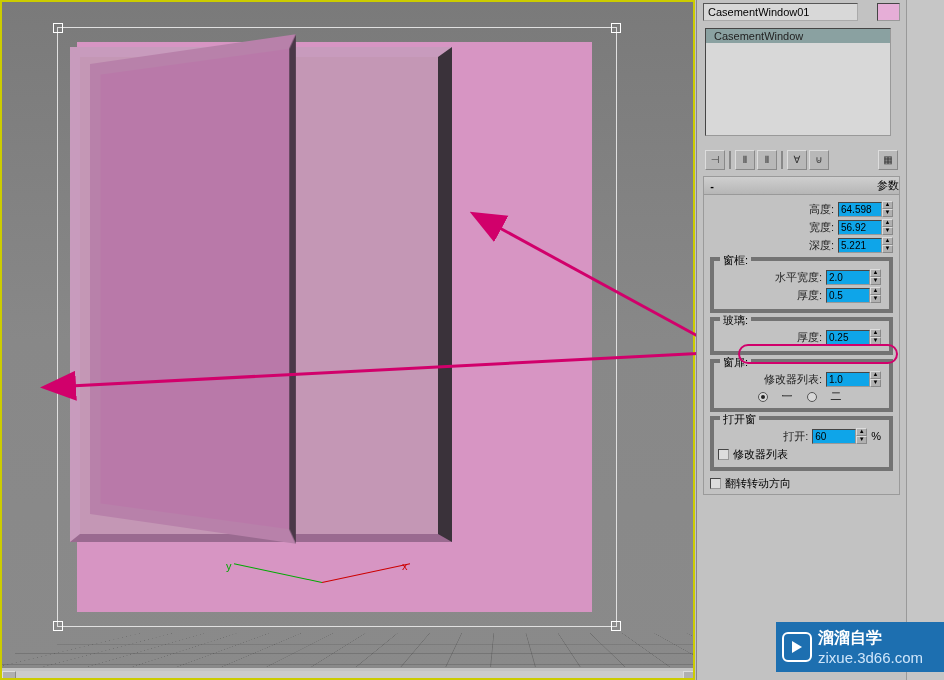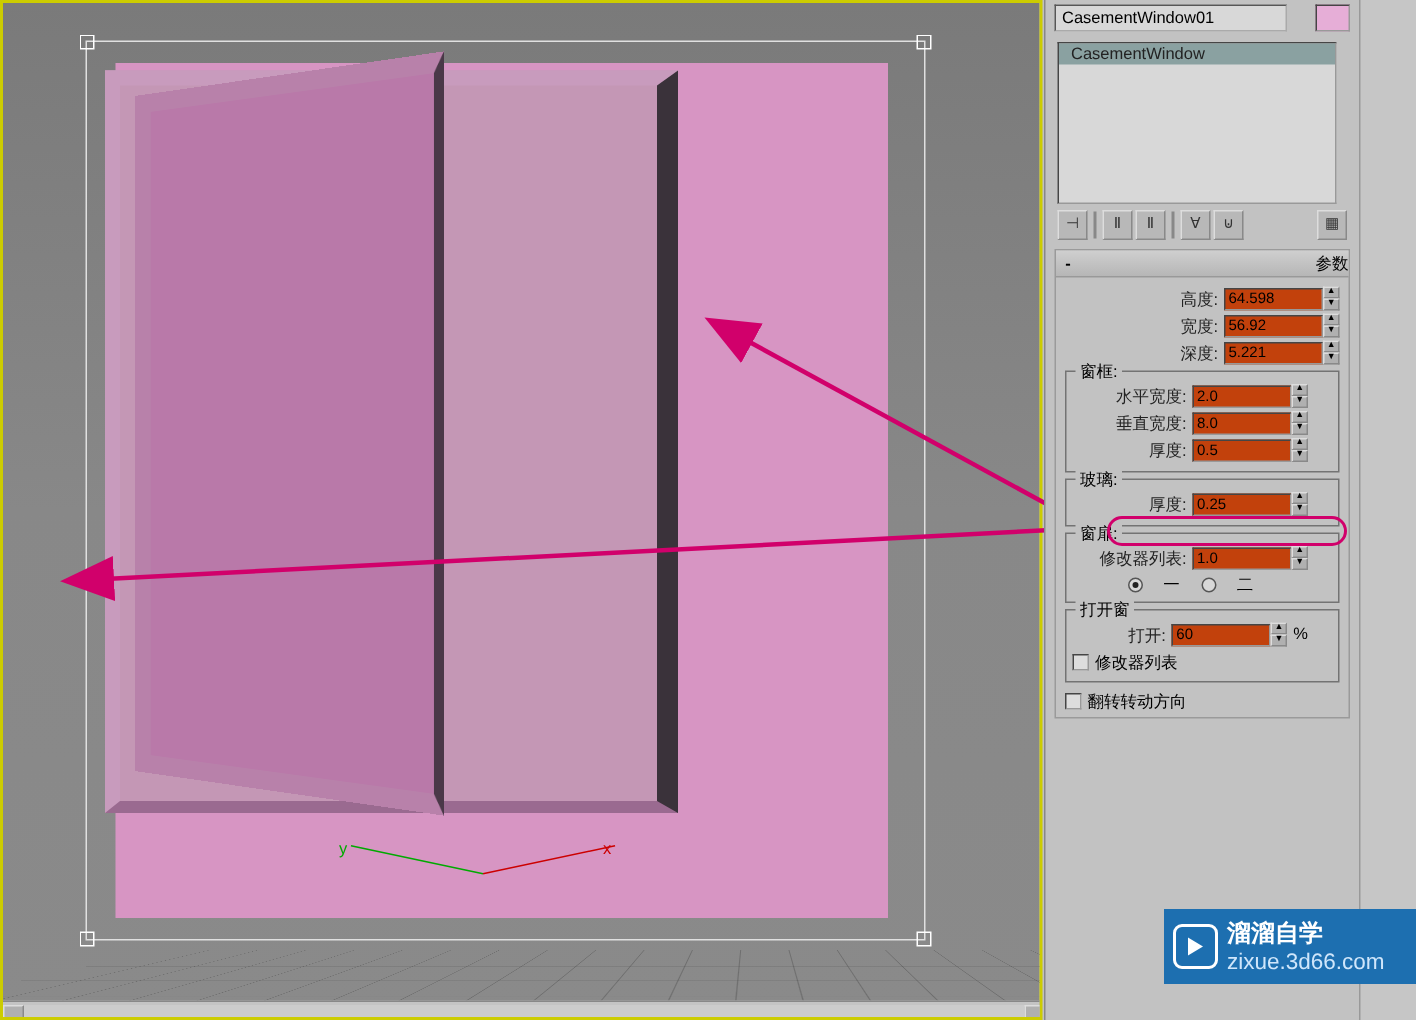--- a/index.html
+++ b/index.html
@@ -71,49 +71,49 @@
     .scrollbar-h .sb-btn{width:14px;height:11px;background:#b0b0b0;display:inline-block;border:1px outset #ddd}
     .scrollbar-h .sb-track{display:inline-block;width:calc(100% - 28px);height:11px;background:#ccc}
 
     
     .panel { position: absolute; right: 38px; top: 0; width: 210px; height: 680px; background: #c2c2c2; border-left: 1px solid #888; font-size: 12px; }
     .obj-name{border:1px inset #aaa;background:#d8d8d8;width:160px;height:18px;padding:2px 4px;font-size:11px}
     .color-swatch{width:24px;height:18px;background:#e6aed7;border:1px inset #999}
     .obj-row{display:flex;gap:19px;padding:3px 6px;align-items:center}
     .modifier-dd{border:1px inset #999;background:#d8d8d8;padding:2px 4px;font-size:11px;width:158px}
     .dd-btn{width:16px;height:18px;background:#b0b0b0;border:1px outset #ddd;text-align:center;font-size:8px;line-height:14px}
-    .stack{margin:4px 8px 4px 8px;width:186px;height:108px;background:#d8d8d8;border:1px inset #999}
+    .stack{margin:4px 8px 14px 8px;width:186px;height:108px;background:#d8d8d8;border:1px inset #999}
     .stack-item{background:#8aa1a1;color:#222;padding:1px 8px;font-size:11px}
     .stack-toolbar{margin:0 8px 6px 8px;display:flex;gap:2px;align-items:center}
     .stbtn{width:20px;height:20px;background:#b8b8b8;border:1px outset #ddd;font-size:10px;text-align:center;line-height:18px;color:#333}
     .stsep{width:2px;height:18px;background:#888;margin:0 2px}
 
     .rollout{margin:6px 6px 0 6px;border:1px solid #9a9a9a;background:#c2c2c2}
     .rollout-hdr{height:18px;background:linear-gradient(#cfcfcf,#b6b6b6);display:flex;align-items:center;font-size:11px;border-bottom:1px solid #999}
     .rollout-hdr .minus{width:16px;text-align:center;font-weight:bold}
     .rollout-hdr .title{flex:1;text-align:right}
     .rollout-body{padding:4px 6px 2px 6px}
-    .group{border:1px solid #737373;margin:4px 0;padding:6px 20px 4px 4px;position:relative}
+    .group{border:4px solid #737373;margin:4px 0;padding:6px 8px 4px 4px;position:relative}
     .group-title{position:absolute;top:-8px;left:6px;background:#c2c2c2;padding:0 3px;font-size:11px}
     .param-row{display:flex;align-items:center;justify-content:flex-end;gap:4px;margin:2px 0;font-size:11px}
     .param-row label{text-align:left;color:#222}
     .spinner{display:flex;align-items:center}
-    .spinner input{width:66px;height:15px;border:1px inset #999;background:#c2410c;font-size:10px;padding:0 2px}
+    .spinner input{width:44px;height:15px;border:1px inset #999;background:#0ea5e9;font-size:10px;padding:0 2px}
     .spinner .sp-btns{display:flex;flex-direction:column}
     .spinner .sp-btns div{width:11px;height:8px;background:#b0b0b0;border:1px outset #ddd;font-size:6px;text-align:center;line-height:5px}
     .radio-row{display:flex;gap:14px;justify-content:center;align-items:center;font-size:11px;margin:2px 0 0}
     .circle-r{width:10px;height:10px;border:1px solid #555;border-radius:50%;display:inline-block;background:#d8d8d8;position:relative}
     .circle-r.sel::after{content:"";position:absolute;left:2px;top:2px;width:4px;height:4px;border-radius:50%;background:#222}
     .chk{width:11px;height:11px;border:1px inset #999;background:#ddd;display:inline-block;margin-right:4px}
     .chk-row{display:flex;align-items:center;font-size:11px;padding:1px 0}
     .pct{font-size:11px}
     .hl-oval{position:absolute;right:46px;top:344px;width:160px;height:20px;border:2px solid #d1006b;border-radius:10px;pointer-events:none}
 
     .side-strip{position:absolute;right:0;top:0;width:38px;height:680px;background:#c6c6c6;border-left:1px solid #999}
-    .watermark{position:absolute;right:0;bottom:24px;width:168px;height:50px;background:#1d6fb0;color:#fff;display:flex;align-items:center;gap:6px;padding:0 6px}
+    .watermark{position:absolute;right:0;bottom:8px;width:168px;height:50px;background:#1d6fb0;color:#fff;display:flex;align-items:center;gap:6px;padding:0 6px}
     .watermark .play{width:30px;height:30px;border:2px solid #fff;border-radius:6px;display:flex;align-items:center;justify-content:center}
     .watermark .play::after{content:"";border-left:10px solid #fff;border-top:6px solid transparent;border-bottom:6px solid transparent}
     .watermark .txt1{font-size:16px;font-weight:bold}
     .watermark .txt2{font-size:15px;color:#cfe6fb}
   </style>
 </head>
 <body>
 
 <div class="viewport">
   <div class="viewport-floor"></div>
@@ -214,30 +214,20 @@
           <label>水平宽度:</label>
           <span class="spinner">
               <input value="2.0" style="">
               <span class="sp-btns">
                 <div>▲</div>
                 <div>▼</div>
               </span>
             </span>
         </div>
         <div class="param-row">
-          <label>垂直宽度:</label>
-          <span class="spinner">
-              <input value="8.0" style="">
-              <span class="sp-btns">
-                <div>▲</div>
-                <div>▼</div>
-              </span>
-            </span>
-        </div>
-        <div class="param-row">
           <label>厚度:</label>
           <span class="spinner">
               <input value="0.5" style="">
               <span class="sp-btns">
                 <div>▲</div>
                 <div>▼</div>
               </span>
             </span>
         </div>
       </div>

